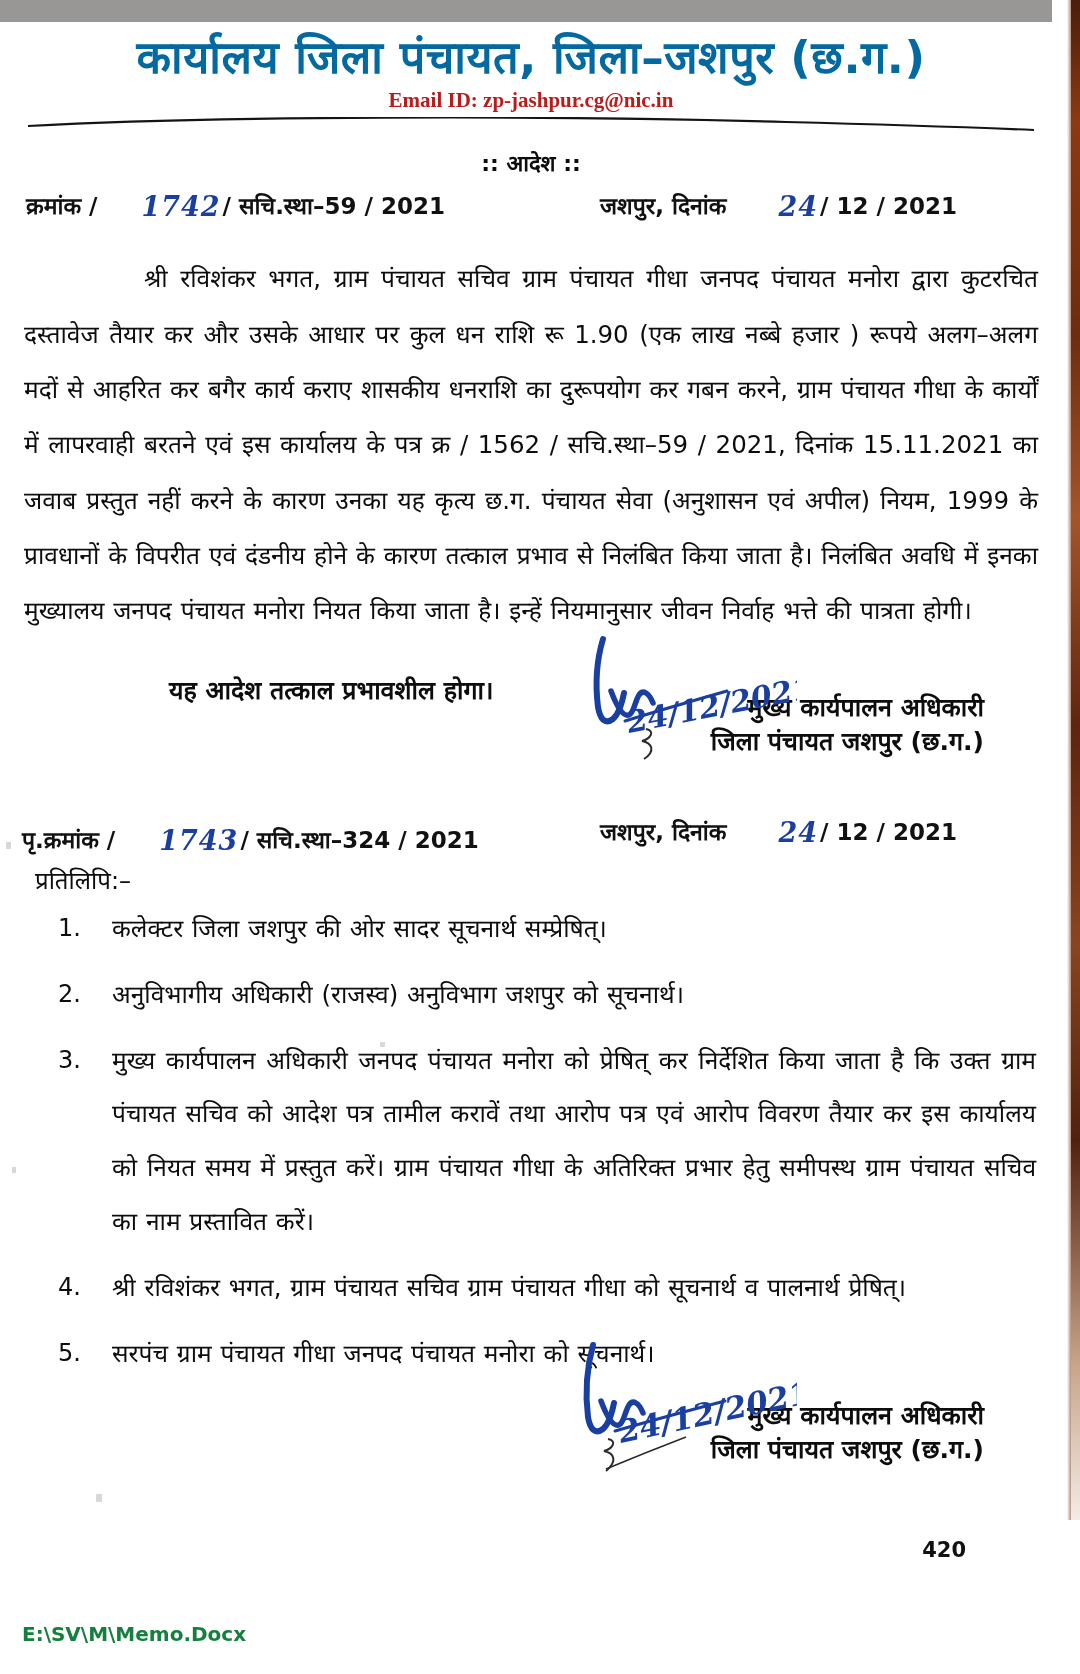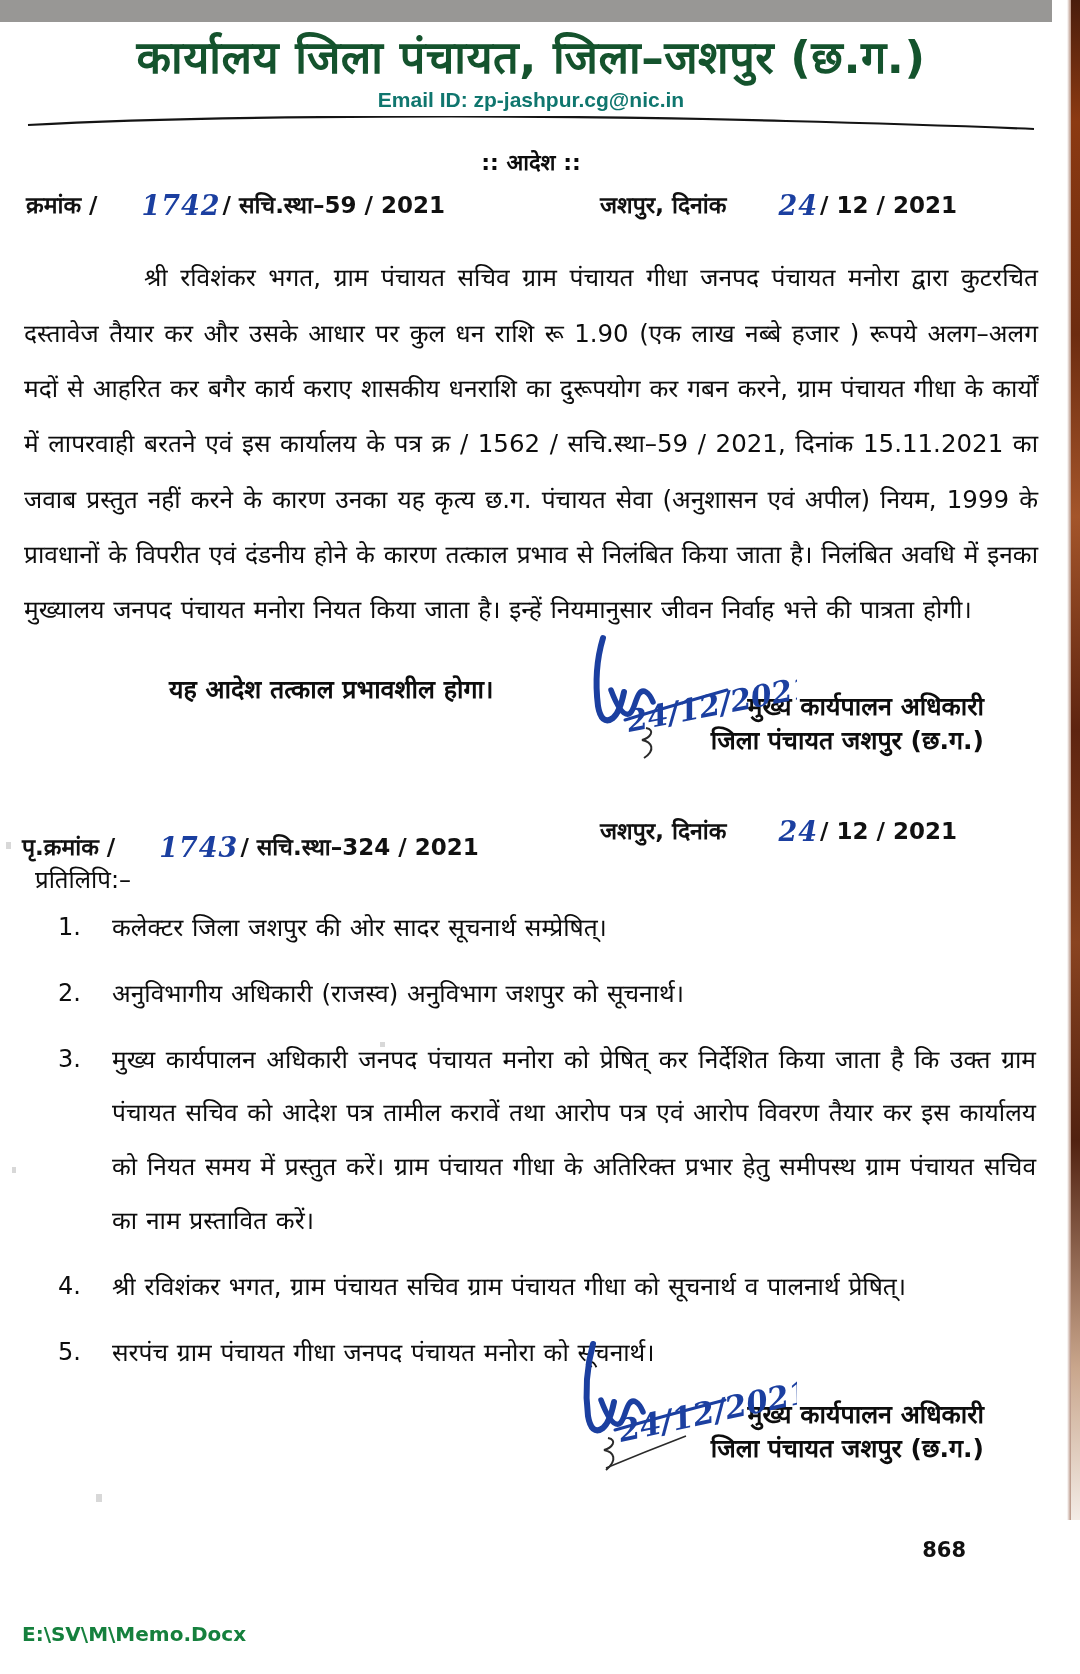--- a/index.html
+++ b/index.html
@@ -61,29 +61,29 @@
   .letterhead {
     text-align: center;
     padding-top: 10px;
   }
   .org-title {
     font-family: "DejaVu Sans", sans-serif;
     font-size: 45px;
     font-weight: 700;
     letter-spacing: 0.5px;
     line-height: 1.15;
-    color: #14532d;
+    color: #0369a1;
     white-space: nowrap;
   }
   .email-line {
-    font-family: Liberation Sans, sans-serif;
+    font-family: Liberation Serif, serif;
     font-size: 21px;
     font-weight: 700;
     margin-top: 4px;
-    color: #0f766e;
+    color: #b91c1c;
   }
   .rule-curved {
     display: block;
     width: 1010px;
     height: 16px;
     margin: 4px auto 0 auto;
   }
   .order-word {
     font-family: "DejaVu Sans", sans-serif;
     font-size: 22px;
@@ -160,21 +160,21 @@
   
   .copyrow {
     position: relative;
     height: 46px;
     margin-top: 56px;
     font-family: "DejaVu Sans", sans-serif;
     font-size: 23px;
     font-weight: 700;
     color: #111;
   }
-  .copyrow .left  { position: absolute; left: 22px;  top: 16px; white-space: nowrap; text-align: right; }
+  .copyrow .left  { position: absolute; left: 22px;  top: 8px; white-space: nowrap; text-align: right; }
   .copyrow .right { position: absolute; left: 600px; top: 0; white-space: nowrap; }
 
   .copy-label {
     margin: 2px 0 0 35px;
     font-family: "DejaVu Sans", sans-serif;
     font-size: 24px;
     font-weight: 400;
     color: #0d0d0d;
   }
 
@@ -318,21 +318,21 @@
         <text x="64" y="102" font-family="DejaVu Serif, serif" font-size="31" font-style="italic" font-weight="bold" fill="#1b3fa0" transform="rotate(-12 64 102)">24/12/2021</text>
       </svg>
       <span class="ln">मुख्य कार्यपालन अधिकारी</span>
       <svg class="sig-scribble" style="right:360px; top:34px; width:120px; height:50px;" viewBox="0 0 120 50">
         <path d="M26,6 C36,8 30,16 22,18 C32,20 36,28 24,38" fill="none" stroke="#2a2a2a" stroke-width="2"></path>
         <path d="M24,36 C48,26 78,14 104,4" fill="none" stroke="#2a2a2a" stroke-width="1.6"></path>
       </svg>
       <span class="ln">जिला पंचायत जशपुर (छ.ग.)</span>
     </div>
 
-    <div class="page-number">868</div>
+    <div class="page-number">420</div>
     <div class="file-path">E:\SV\M\Memo.Docx</div>
 
     <span class="specks" style="left:6px;  top:820px;  width:5px; height:7px;"></span>
     <span class="specks" style="left:12px; top:1145px; width:4px; height:6px;"></span>
     <span class="specks" style="left:96px; top:1472px; width:6px; height:8px;"></span>
     <span class="specks" style="left:380px; top:1020px; width:5px; height:5px;"></span>
   </div>
 </div>
 
 </body></html>

